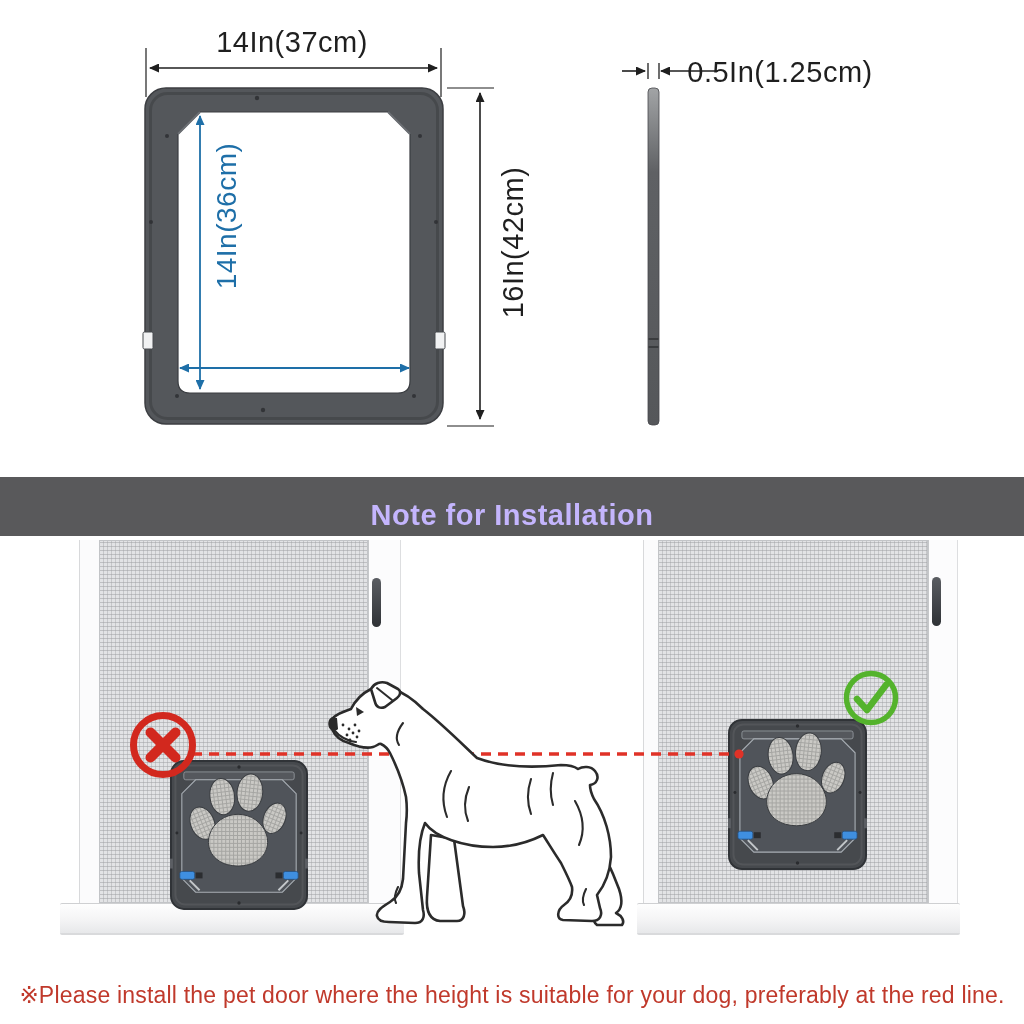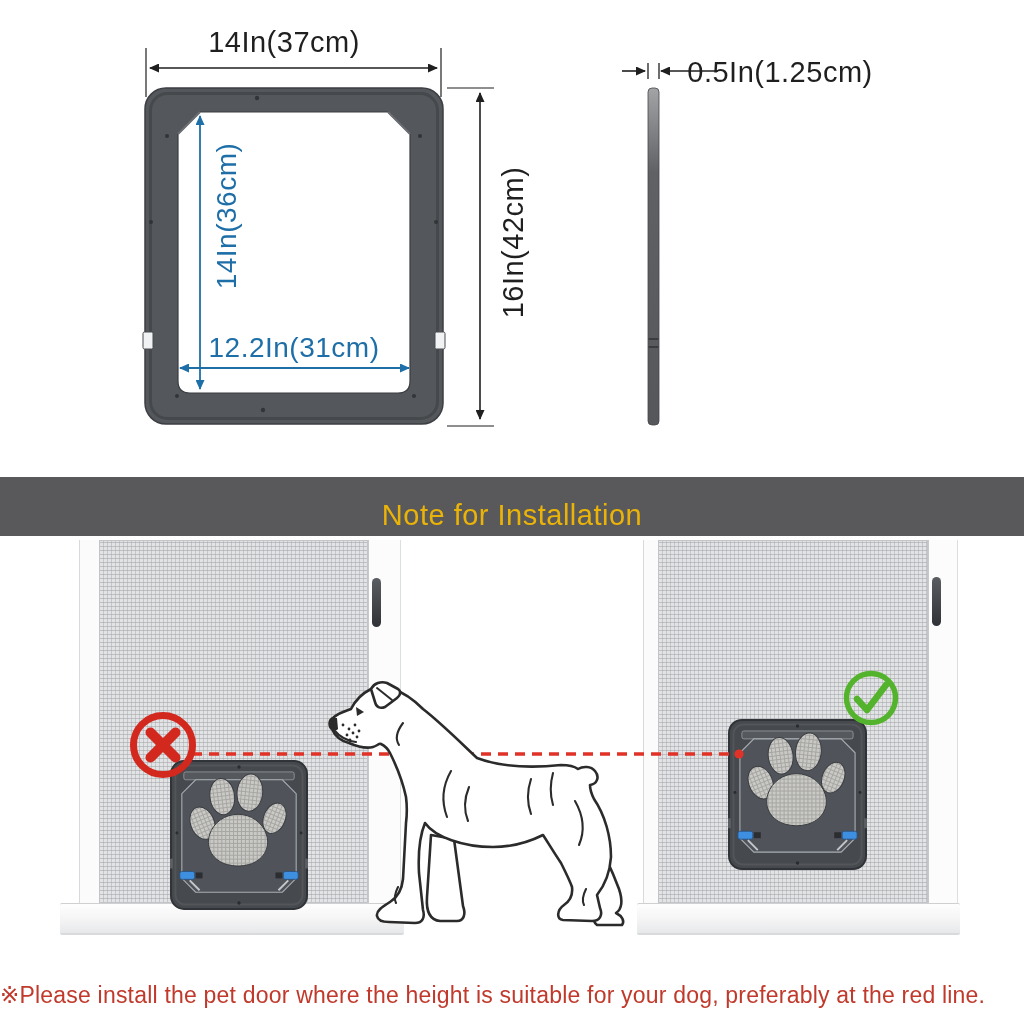--- a/index.html
+++ b/index.html
@@ -12,21 +12,21 @@
     position:absolute;color:#1f1f1f;font-size:29px;letter-spacing:.5px;
     text-align:center;white-space:nowrap;line-height:1;
   }
   .blue{color:#1e6fa8;}
   .vrot{transform:rotate(-90deg);transform-origin:center center;}
   
   .banner{
     position:absolute;left:0;top:477px;width:1024px;height:59px;background:#59595b;
     display:flex;align-items:center;justify-content:center;
   }
-  .banner-title{color:#eab308;font-size:29px;font-weight:normal;letter-spacing:.5px;margin-top:17px;}
+  .banner-title{color:#c4b5fd;font-size:29px;font-weight:bold;letter-spacing:.5px;margin-top:17px;}
   
   .mesh{
     position:absolute;top:540px;height:363px;
     background-color:#e2e3e5;
     background-image:
       repeating-linear-gradient(0deg, rgba(155,157,160,.5) 0, rgba(155,157,160,.5) 1px, transparent 1px, transparent 4px),
       repeating-linear-gradient(90deg, rgba(155,157,160,.4) 0, rgba(155,157,160,.4) 1px, transparent 1px, transparent 4px);
     box-shadow:inset 0 0 0 1px #c2c4c7;
   }
   .jamb{
@@ -40,21 +40,21 @@
   .handle{
     position:absolute;width:9px;height:49px;border-radius:5px;
     background:linear-gradient(180deg,#5a5d62,#2f3236);
   }
   .sill{
     position:absolute;top:903px;height:29px;border-radius:2px;
     background:linear-gradient(180deg,#fefefe 0%,#f4f4f5 55%,#e7e8ea 100%);
     border-top:1px solid #cfd0d2;border-bottom:2px solid #d9dadc;
   }
   .footer-note{
-    position:absolute;left:0;top:982px;width:1024px;
+    position:absolute;left:0;top:982px;width:1024px;text-align:center;
     color:#c0392b;font-size:23px;letter-spacing:.2px;
   }
 </style>
 </head>
 <body>
 
 <div class="canvas">
 
   <svg class="abs" style="left:0;top:0" width="1024" height="478" viewBox="0 0 1024 478">
     <defs>
@@ -110,25 +110,24 @@
       <line x1="648" y1="63" x2="648" y2="79" stroke-width="1.3"></line>
       <line x1="659" y1="63" x2="659" y2="79" stroke-width="1.3"></line>
     </g>
 
     <g stroke="#1e6fa8" stroke-width="1.8" fill="none">
       <line x1="200" y1="116" x2="200" y2="389" marker-start="url(#arU)" marker-end="url(#arU)"></line>
       <line x1="180" y1="368" x2="409" y2="368" marker-start="url(#arU)" marker-end="url(#arU)"></line>
     </g>
   </svg>
 
-  <div class="dimtext" style="left:184px;top:28px;width:200px;">14In(37cm)</div>
+  <div class="dimtext" style="left:192px;top:28px;width:200px;">14In(37cm)</div>
   <div class="dimtext" style="left:655px;top:30px;width:250px;margin-top:28px;">0.5In(1.25cm)</div>
   <div class="dimtext vrot" style="left:423px;top:228px;width:180px;">16In(42cm)</div>
   <div class="dimtext blue vrot" style="left:142px;top:202px;width:170px;font-size:28px;">14In(36cm)</div>
-  <div class="dimtext blue" style="left:184px;top:334px;width:220px;font-size:28px;">12.2In(31cm)</div>
 
   <div class="banner">
     <span class="banner-title">Note for Installation</span>
   </div>
 
   <div>
     <div class="jamb" style="left:79px;width:20px;"></div>
     <div class="mesh" style="left:99px;width:269px;"></div>
     <div class="stile" style="left:368px;width:31px;"></div>
     <div class="handle" style="left:372px;top:578px;"></div>

